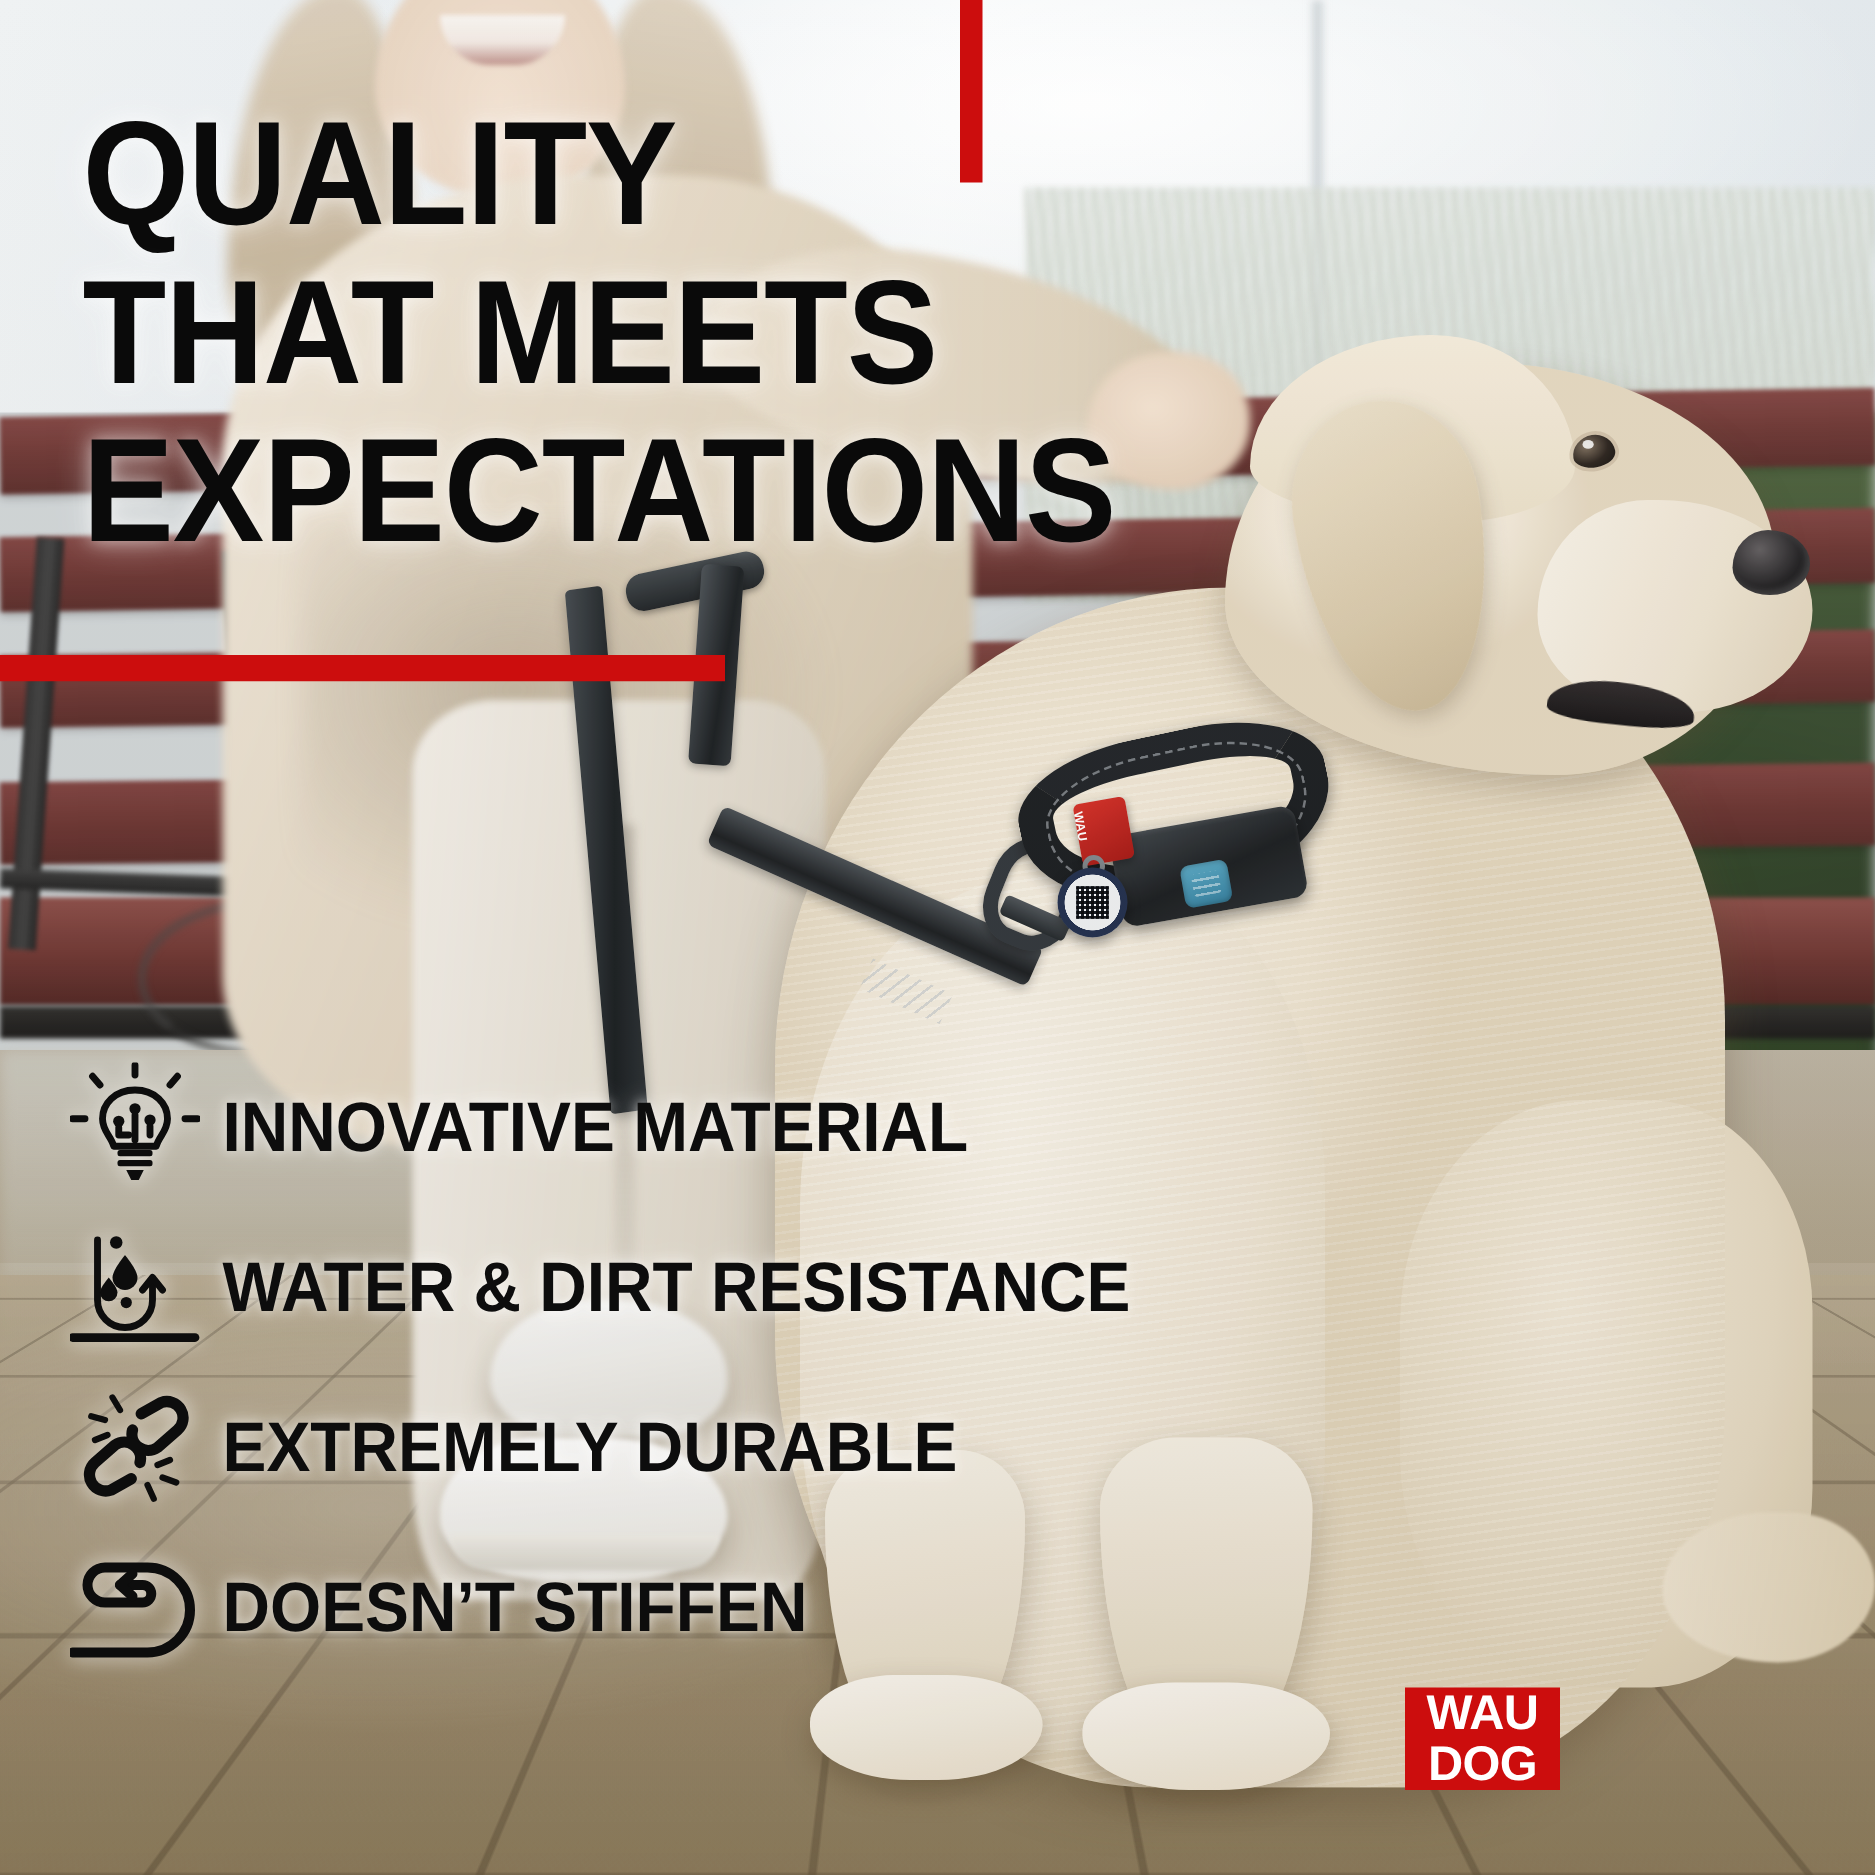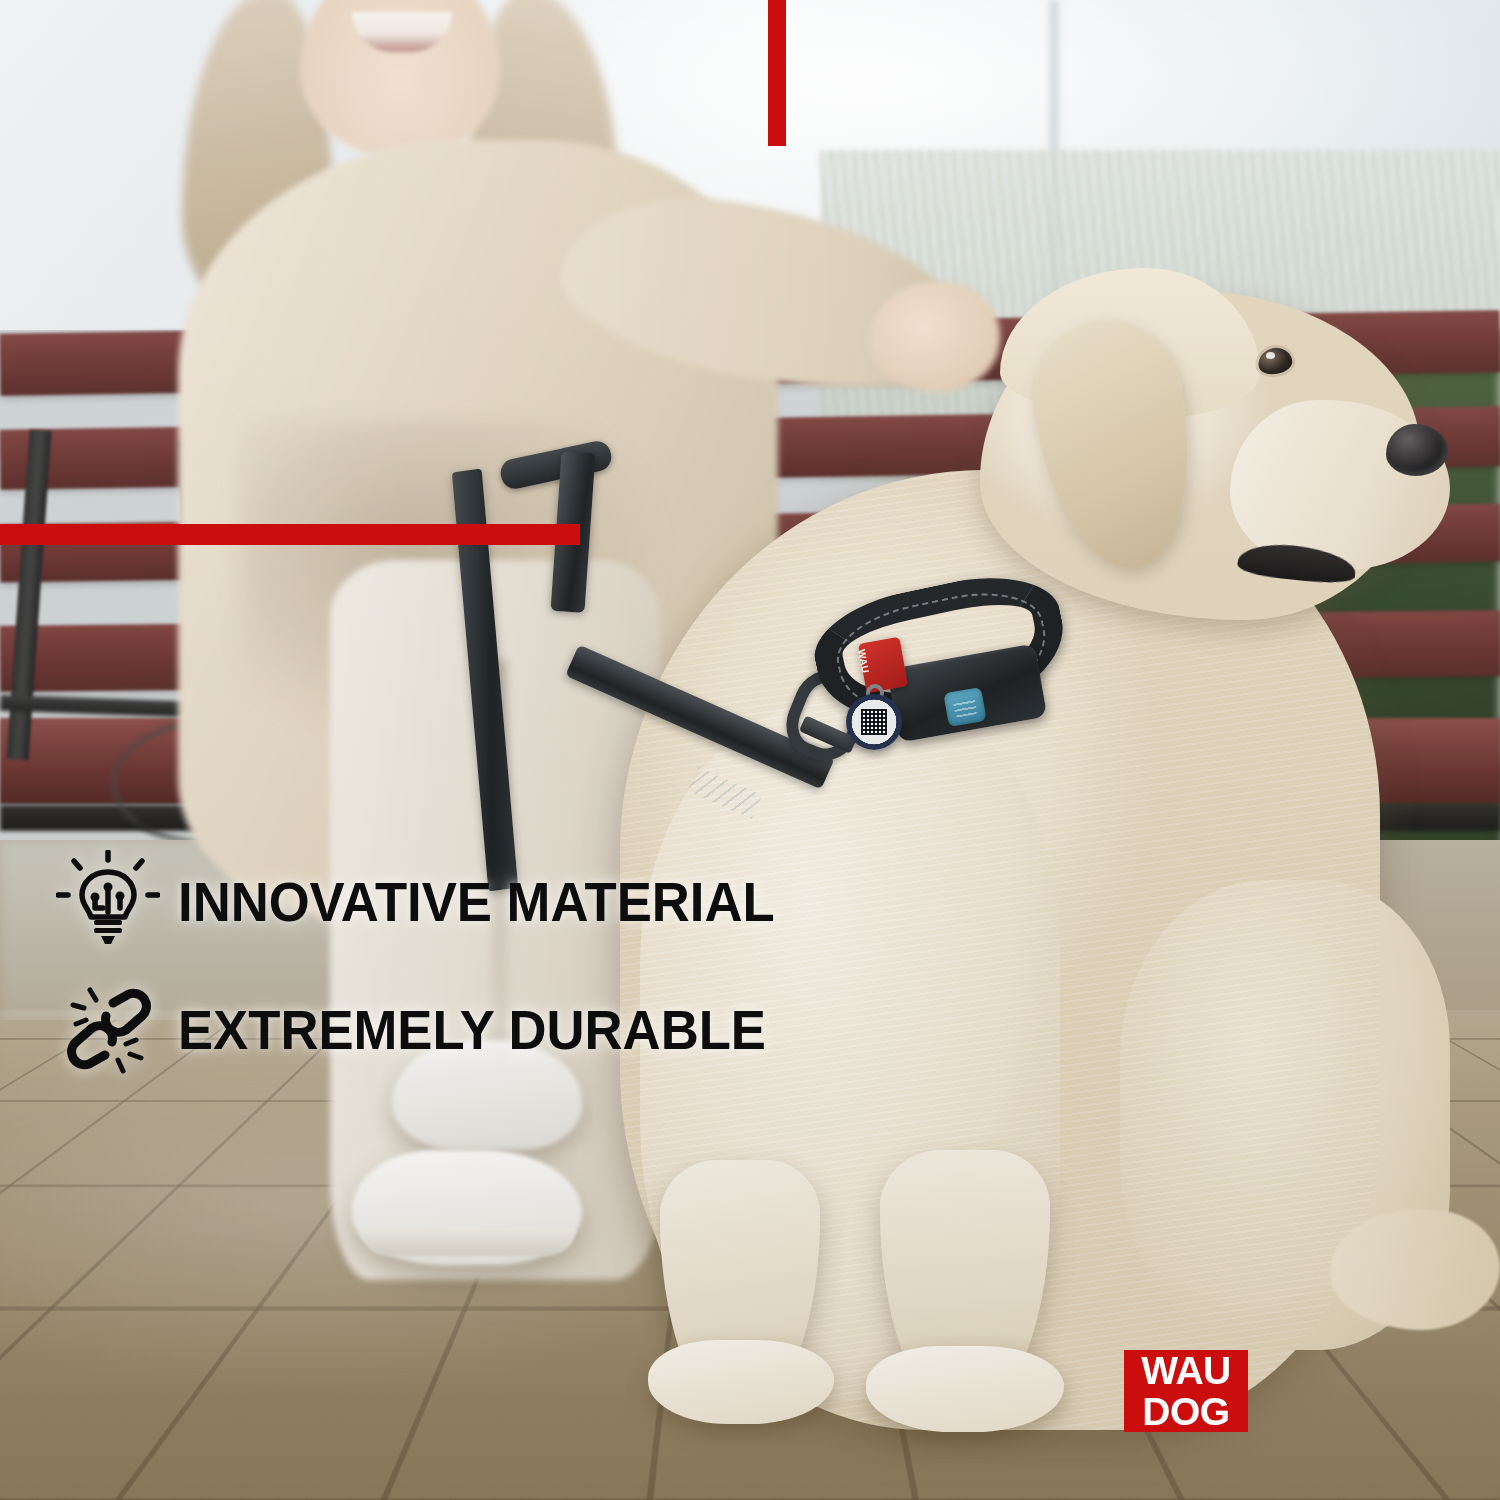--- a/index.html
+++ b/index.html
@@ -611,20 +611,25 @@
     </div>
     <div class="tag-ring"></div>
     <div class="tag-qr"></div>
 
     <div class="tone"></div>
   </div>
 
   <div class="red-bar-v"></div>
   <div class="red-bar-h"></div>
 
+  <div class="headline">
+    <div class="headline-line">QUALITY</div>
+    <div class="headline-line">THAT MEETS</div>
+    <div class="headline-line">EXPECTATIONS</div>
+  </div>
 
   <div class="features">
 
     <div class="feature-row">
       <div class="feature-icon">
         <svg width="104" height="104" viewBox="0 0 104 104" fill="none" stroke="#0d0d0d" stroke-width="5.5" stroke-linecap="round" stroke-linejoin="round">
           <path d="M52 22 C36 22 26 33 26 45 C26 55 33 59 35 67 L69 67 C71 59 78 55 78 45 C78 33 68 22 52 22 Z"></path>
           <rect x="38" y="70" width="28" height="5" rx="2" fill="#0d0d0d" stroke="none"></rect>
           <rect x="38" y="78" width="28" height="5" rx="2" fill="#0d0d0d" stroke="none"></rect>
           <path d="M45 86 L59 86 L55 94 L49 94 Z" fill="#0d0d0d" stroke="none"></path>
@@ -637,39 +642,62 @@
           <path d="M52 10 L52 2"></path>
           <path d="M24 18 L18 11"></path>
           <path d="M80 18 L86 11"></path>
           <path d="M12 45 L2 45"></path>
           <path d="M92 45 L102 45"></path>
         </svg>
       </div>
       <div class="feature-label">INNOVATIVE MATERIAL</div>
     </div>
 
+    <div class="feature-row">
+      <div class="feature-icon">
+        <svg width="104" height="104" viewBox="0 0 104 104" fill="none" stroke="#0d0d0d" stroke-width="5.5" stroke-linecap="round" stroke-linejoin="round">
+          <path d="M22 14 L22 62 A22 22 0 0 0 66 62 L66 46"></path>
+          <path d="M58 54 L66 44 L74 54"></path>
+          <path d="M44 26 C44 26 34 38 34 44 A10 10 0 0 0 54 44 C54 38 44 26 44 26 Z" fill="#0d0d0d" stroke="none"></path>
+          <path d="M31 44 C31 44 24 52 24 56 A7 7 0 0 0 38 56 C38 52 31 44 31 44 Z" fill="#0d0d0d" stroke="none"></path>
+          <circle cx="37" cy="16" r="5" fill="#0d0d0d" stroke="none"></circle>
+          <circle cx="45" cy="64" r="4.5" fill="#0d0d0d" stroke="none"></circle>
+          <path d="M2 92 L100 92" stroke-width="7"></path>
+        </svg>
+      </div>
+      <div class="feature-label">WATER &amp; DIRT RESISTANCE</div>
+    </div>
 
     <div class="feature-row">
       <div class="feature-icon">
         <svg width="104" height="104" viewBox="0 0 104 104" fill="none" stroke="#0d0d0d" stroke-width="9" stroke-linecap="round" stroke-linejoin="round">
           <path d="M57 25 L73 16 A13 13 0 0 1 86 38 L70 52 A13 13 0 0 1 50 38"></path>
           <path d="M49 77 L33 86 A13 13 0 0 1 20 64 L36 50 A13 13 0 0 1 56 64"></path>
           <g stroke-width="5">
             <path d="M40 22 L34 12"></path>
             <path d="M28 30 L17 27"></path>
             <path d="M30 42 L20 46"></path>
             <path d="M70 66 L80 62"></path>
             <path d="M74 76 L85 80"></path>
             <path d="M62 82 L67 93"></path>
           </g>
         </svg>
       </div>
       <div class="feature-label">EXTREMELY DURABLE</div>
     </div>
 
+    <div class="feature-row">
+      <div class="feature-icon">
+        <svg width="104" height="104" viewBox="0 0 104 104" fill="none" stroke="#0d0d0d" stroke-width="8" stroke-linecap="round" stroke-linejoin="round">
+          <path d="M2 88 L62 88 A34 34 0 0 0 62 20 L28 20 A14 14 0 0 0 28 48 L58 48 A7 7 0 0 0 58 34 L40 34"></path>
+          <path d="M50 25 L40 34 L50 43"></path>
+        </svg>
+      </div>
+      <div class="feature-label">DOESN’T STIFFEN</div>
+    </div>
 
   </div>
 
   <div class="badge">
     <div class="badge-logo">
       <div>WAU</div>
       <div>DOG</div>
     </div>
   </div>
 

